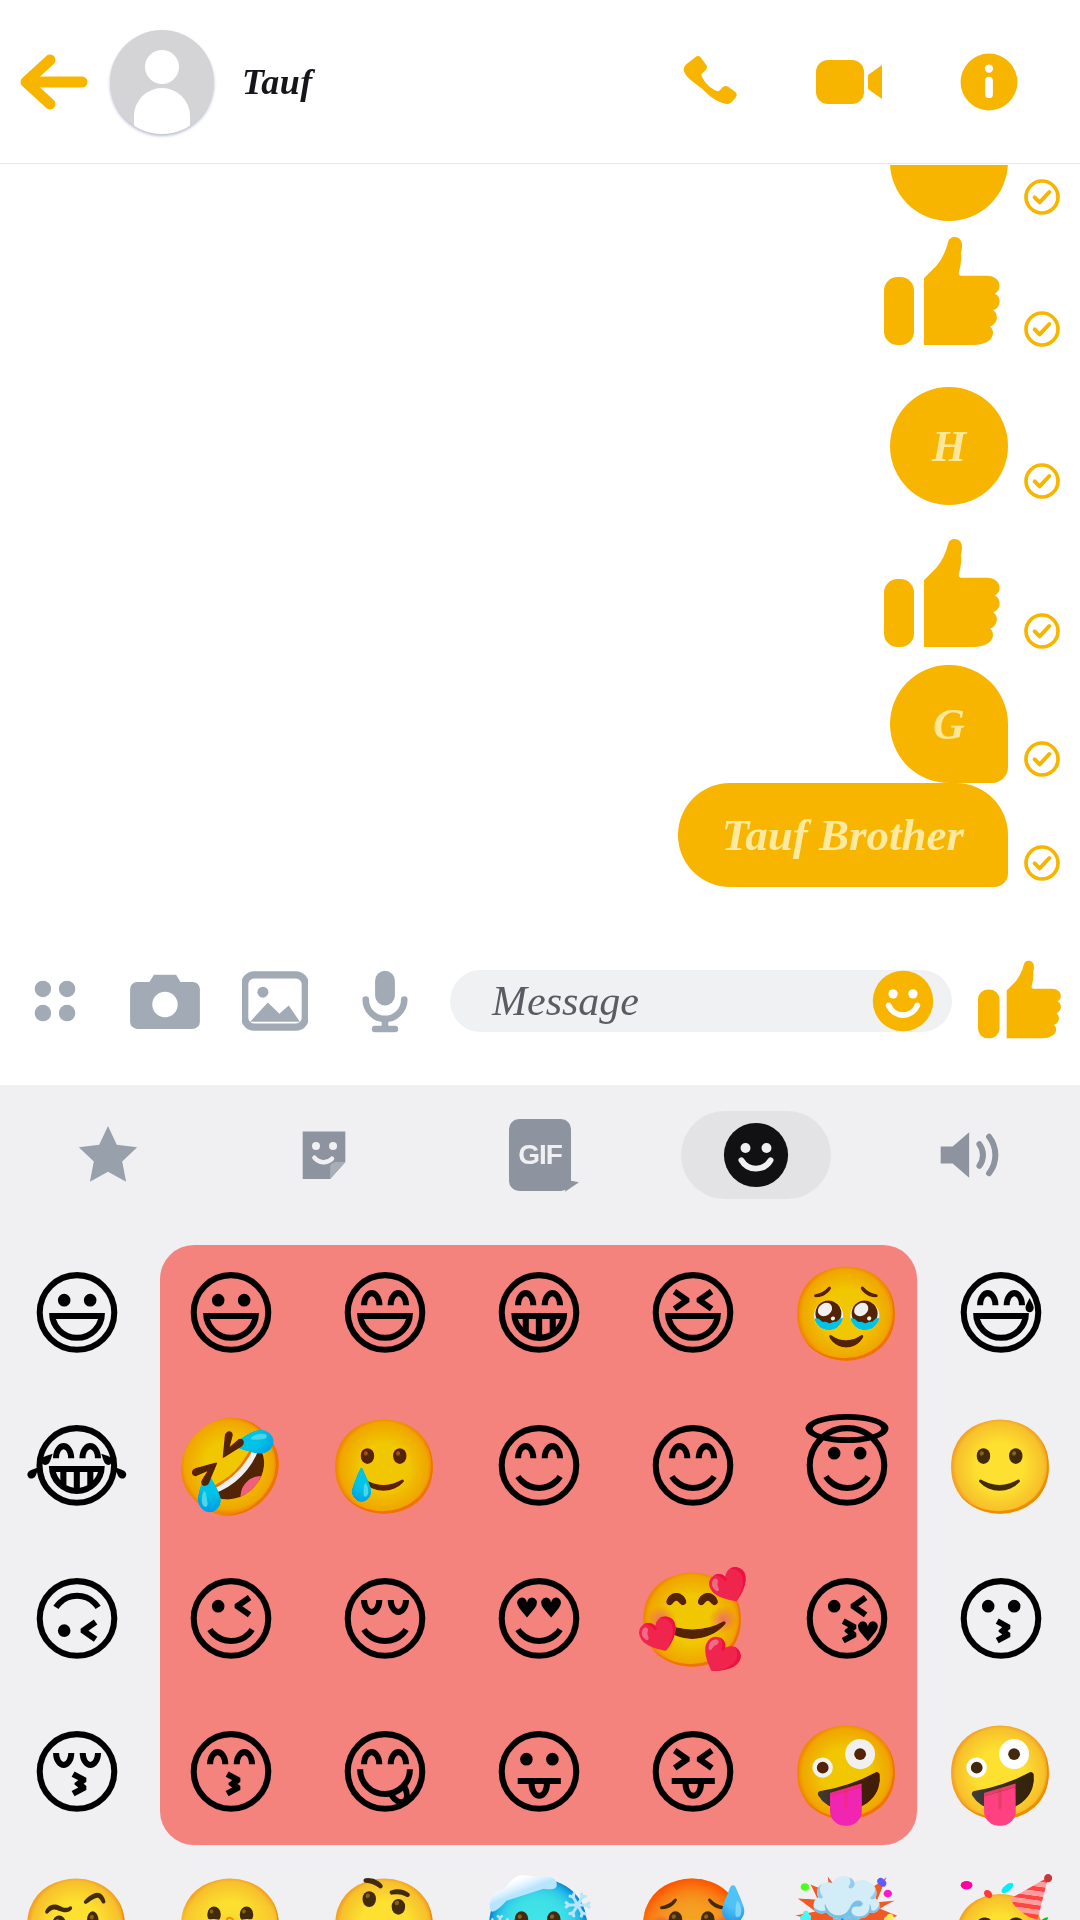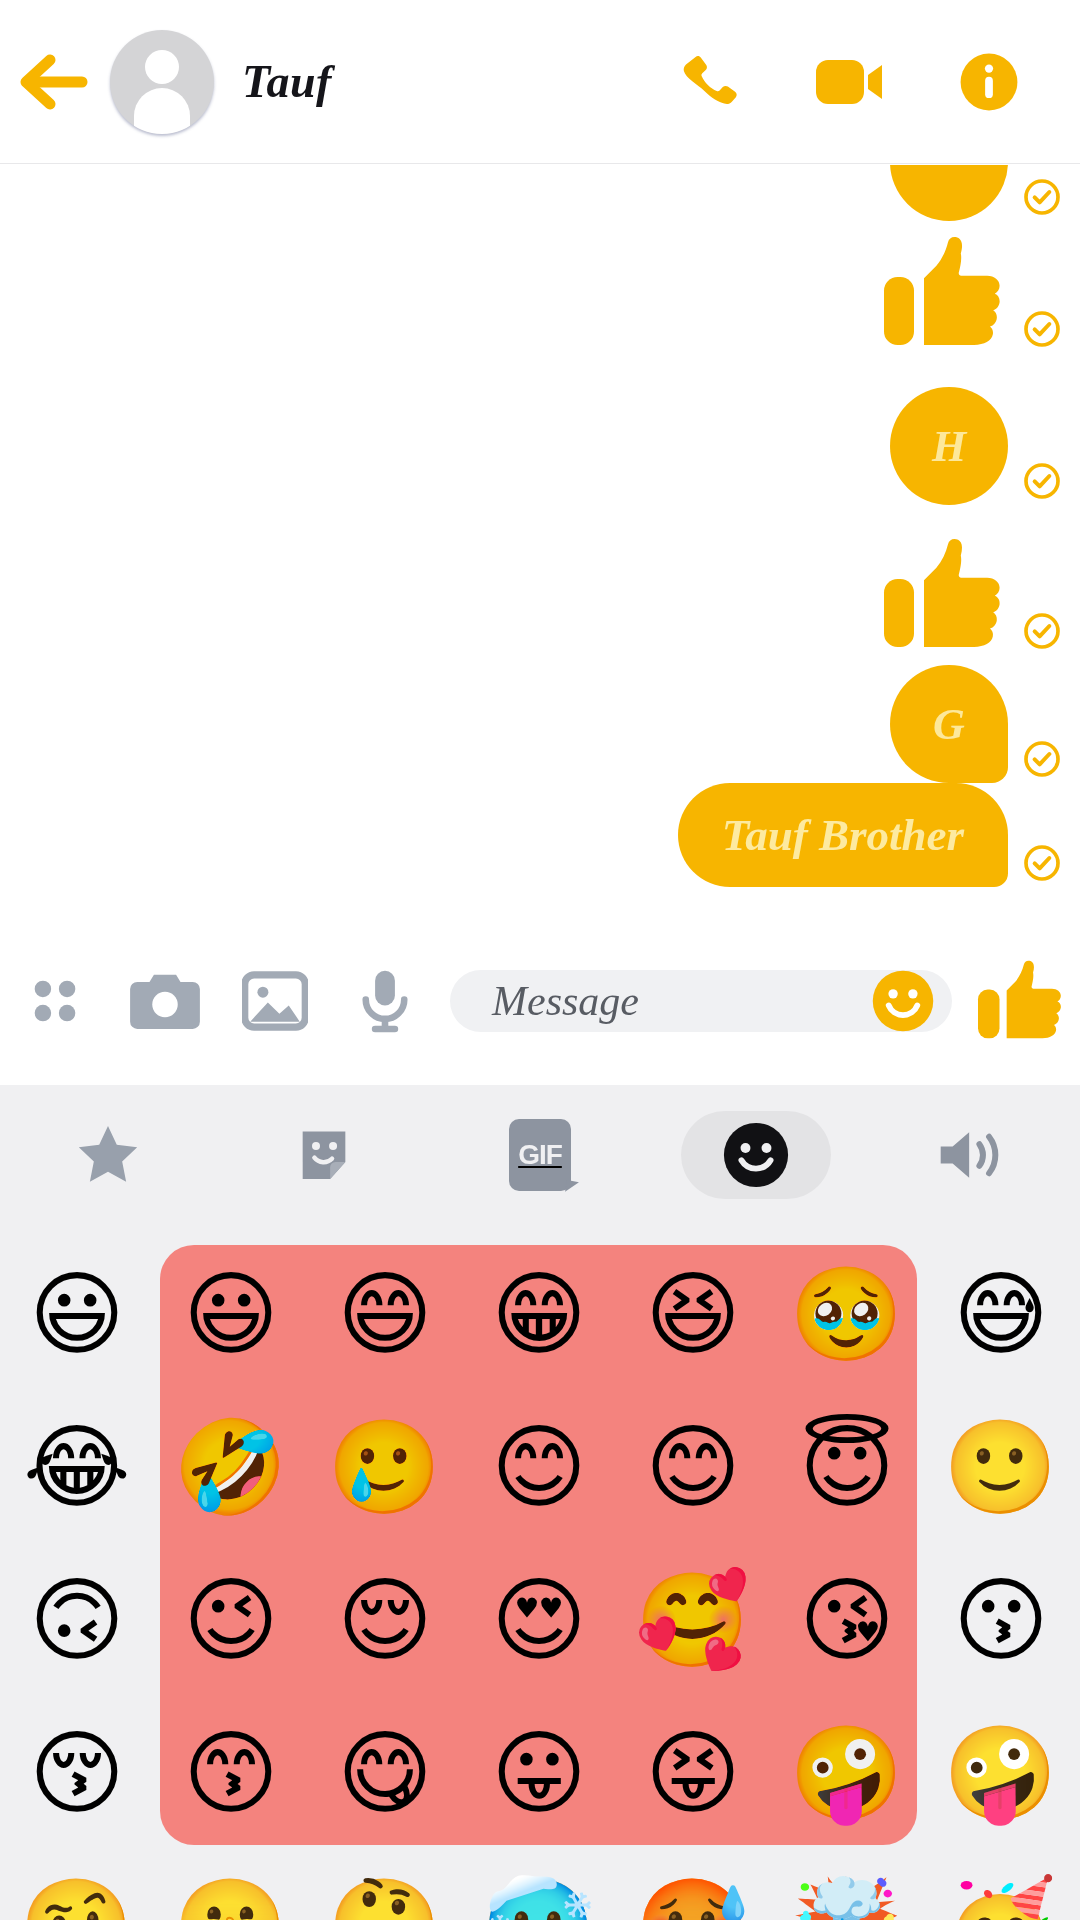--- a/index.html
+++ b/index.html
@@ -26,21 +26,21 @@
   .avatar .head {
     position:absolute; left:50%; top:20px; transform:translateX(-50%);
     width:34px; height:34px; border-radius:50%; background:#fff;
   }
   .avatar .body {
     position:absolute; left:50%; bottom:0; transform:translateX(-50%);
     width:56px; height:46px; background:#fff;
     border-top-left-radius:28px; border-top-right-radius:28px;
   }
   .contact-name {
-    font-size:46px; font-style:italic; font-weight:700; color:#15151a;
+    font-size:36px; font-style:italic; font-weight:700; color:#15151a;
     margin-left:28px; letter-spacing:.5px; white-space:nowrap;
   }
   .header-actions { margin-left:auto; display:flex; align-items:center; gap:72px; padding-right:60px; }
   .hicon { display:flex; align-items:center; justify-content:center; }
 
   
   .thread {
     position:absolute; top:165px; left:0; width:1080px; height:920px;
     background:#ffffff; overflow:hidden;
   }
@@ -89,21 +89,21 @@
     position:absolute; left:0; top:0; width:1080px; height:140px;
     display:flex; align-items:center;
   }
   .ptab {
     flex:1 1 0; height:140px; display:flex; align-items:center; justify-content:center;
     position:relative;
   }
   .ptab .pill-bg {
     position:absolute; width:150px; height:88px; border-radius:44px; background:#e3e3e5;
   }
-  .ptab .glyph { position:relative; z-index:2; display:flex; align-items:center; justify-content:center;text-decoration:underline; }
+  .ptab .glyph { position:relative; z-index:2; display:flex; align-items:center; justify-content:center; }
   .gif-box {
     width:62px; height:72px; background:#8d94a0; border-radius:10px;
     display:flex; align-items:center; justify-content:center;
     color:#f0f0f2; font-family:"Liberation Sans", sans-serif;
     font-weight:700; font-size:28px; letter-spacing:-1px;
     position:relative;
   }
   .gif-box::after{
     content:""; position:absolute; right:-7px; bottom:-2px;
     border-left:12px solid #8d94a0; border-bottom:12px solid transparent;

